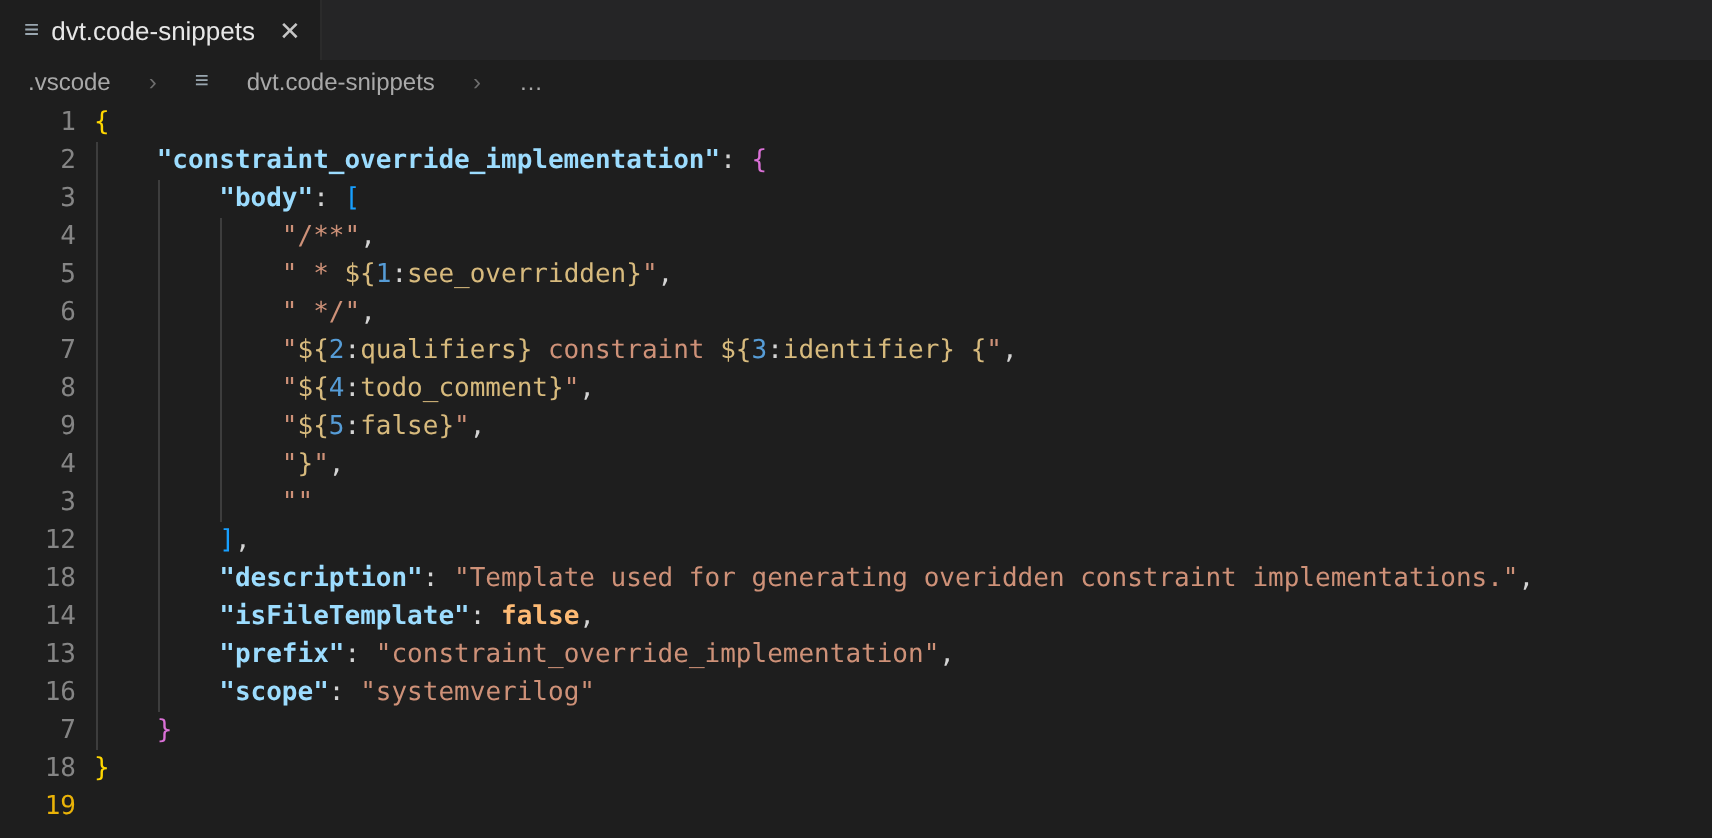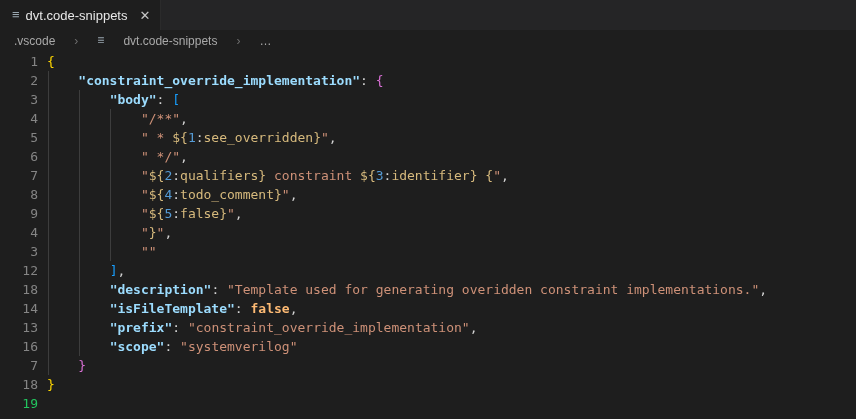--- a/index.html
+++ b/index.html
@@ -28,21 +28,21 @@
   .guides { position: absolute; top: 0; left: 0; }
   .guide { position: absolute; width: 1px; background: #3d3d3d; }
   .g0 { left: 48px;  top: 19px;  height: 304px; }
   .g1 { left: 79px;  top: 38px;  height: 266px; }
   .g2 { left: 110px; top: 57px;  height: 152px; }
 
   .lines { position: relative; }
   .code-line { display: flex; height: 19px; white-space: pre; }
   .ln { width: 38px; flex: 0 0 38px; text-align: right; color: #858585;
         user-select: none; padding-right: 0; }
-  .ln.dim { color: #22c55e; }
+  .ln.dim { color: #eab308; }
   .lc { padding-left: 9px; }
 
   
   .t-key  { color: #9cdcfe; font-weight: bold; }
   .t-str  { color: #ce9178; }
   .t-pn   { color: #d4d4d4; }
   .t-ph   { color: #d7ba7d; }
   .t-phn  { color: #569cd6; }
   .t-b1   { color: #ffd700; }
   .t-b2   { color: #da70d6; }

